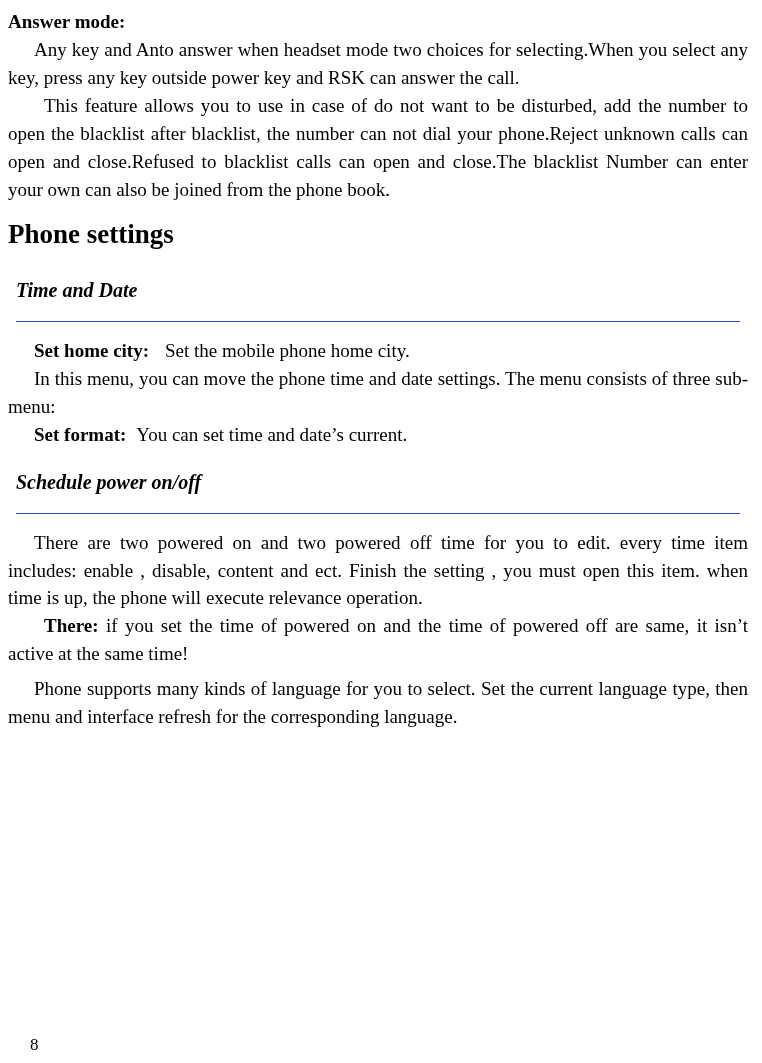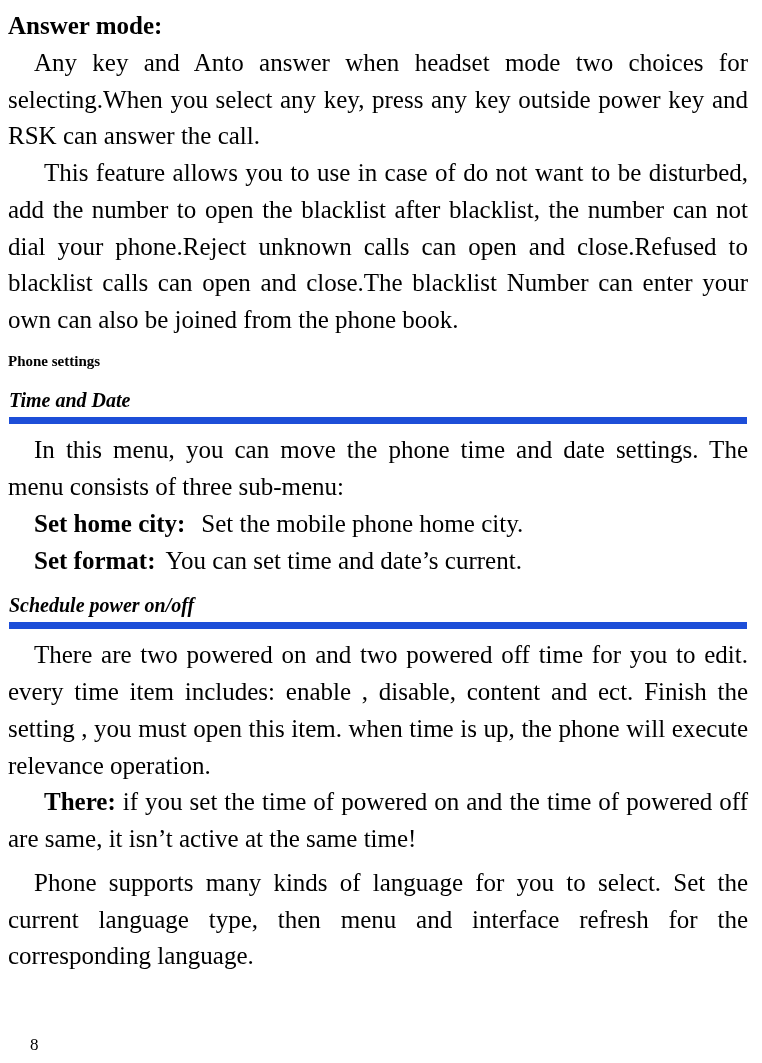--- a/index.html
+++ b/index.html
@@ -17,45 +17,45 @@
   }
   .page {
     position: relative;
     width: 762px;
     height: 1063px;
     box-sizing: border-box;
     padding: 8px 14px 0 8px;
   }
   p {
     margin: 0;
-    font-size: 25px;
+    font-size: 19px;
     line-height: 1.47;
     text-align: justify;
     text-justify: inter-word;
   }
   .bold { font-weight: bold; }
   .indent { text-indent: 26px; }
   .indent-lg { text-indent: 36px; }
   h2.section {
     margin: 0;
-    font-size: 15px;
+    font-size: 27px;
     font-weight: bold;
     line-height: 1.5;
     padding-top: 11px;
     padding-bottom: 2px;
   }
   h3.subsection {
-    margin: 1px;
+    margin: 8px;
     font-size: 20px;
     font-weight: bold;
     font-style: italic;
     line-height: 1.5;
     padding-top: 10px;
-    padding-bottom: 2px;
-    border-bottom: 7px solid #1d4ed8;
+    padding-bottom: 16px;
+    border-bottom: 1px solid #1d4ed8;
   }
   .after-rule { padding-top: 7px; }
   .pagenum {
     position: absolute;
     left: 30px;
     bottom: 8px;
     font-size: 17px;
     font-family: "Liberation Serif", "DejaVu Serif", serif;
   }
   .label-inline { font-weight: bold; }
@@ -69,22 +69,22 @@
 
   <p class="bold">Answer mode:</p>
   <p class="indent">Any key and Anto answer when headset mode two choices for selecting.When you select any key, press any key outside power key and RSK can answer the call.</p>
 
   <p class="indent-lg">This feature allows you to use in case of do not want to be disturbed, add the number to open the blacklist after blacklist, the number can not dial your phone.Reject unknown calls can open and close.Refused to blacklist calls can open and close.The blacklist Number can enter your own can also be joined from the phone book.</p>
 
   <h2 class="section">Phone settings</h2>
 
   <h3 class="subsection">Time and Date</h3>
   <div class="after-rule">
+    <p class="indent"><span class="label-inline">Set home city:</span><span class="sp-wide"></span><span>Set the mobile phone home city.</span></p>
     <p class="indent">In this menu, you can move the phone time and date settings. The menu consists of three sub-menu:</p>
-    <p class="indent"><span class="label-inline">Set home city:</span><span class="sp-wide"></span><span>Set the mobile phone home city.</span></p>
     <p class="indent"><span class="label-inline">Set format:</span><span class="sp-med"></span><span>You can set time and date’s current.</span></p>
   </div>
 
   <h3 class="subsection">Schedule power on/off</h3>
   <div class="after-rule">
     <p class="indent">There are two powered on and two powered off time for you to edit. every time item includes: enable , disable, content and ect. Finish the setting , you must open this item. when time is up, the phone will execute relevance operation.</p>
     <p class="indent-lg"><span class="label-inline">There:</span> <span>if you set the time of powered on and the time of powered off are same, it isn’t active at the same time!</span></p>
   </div>
 
   <div class="after-rule">

